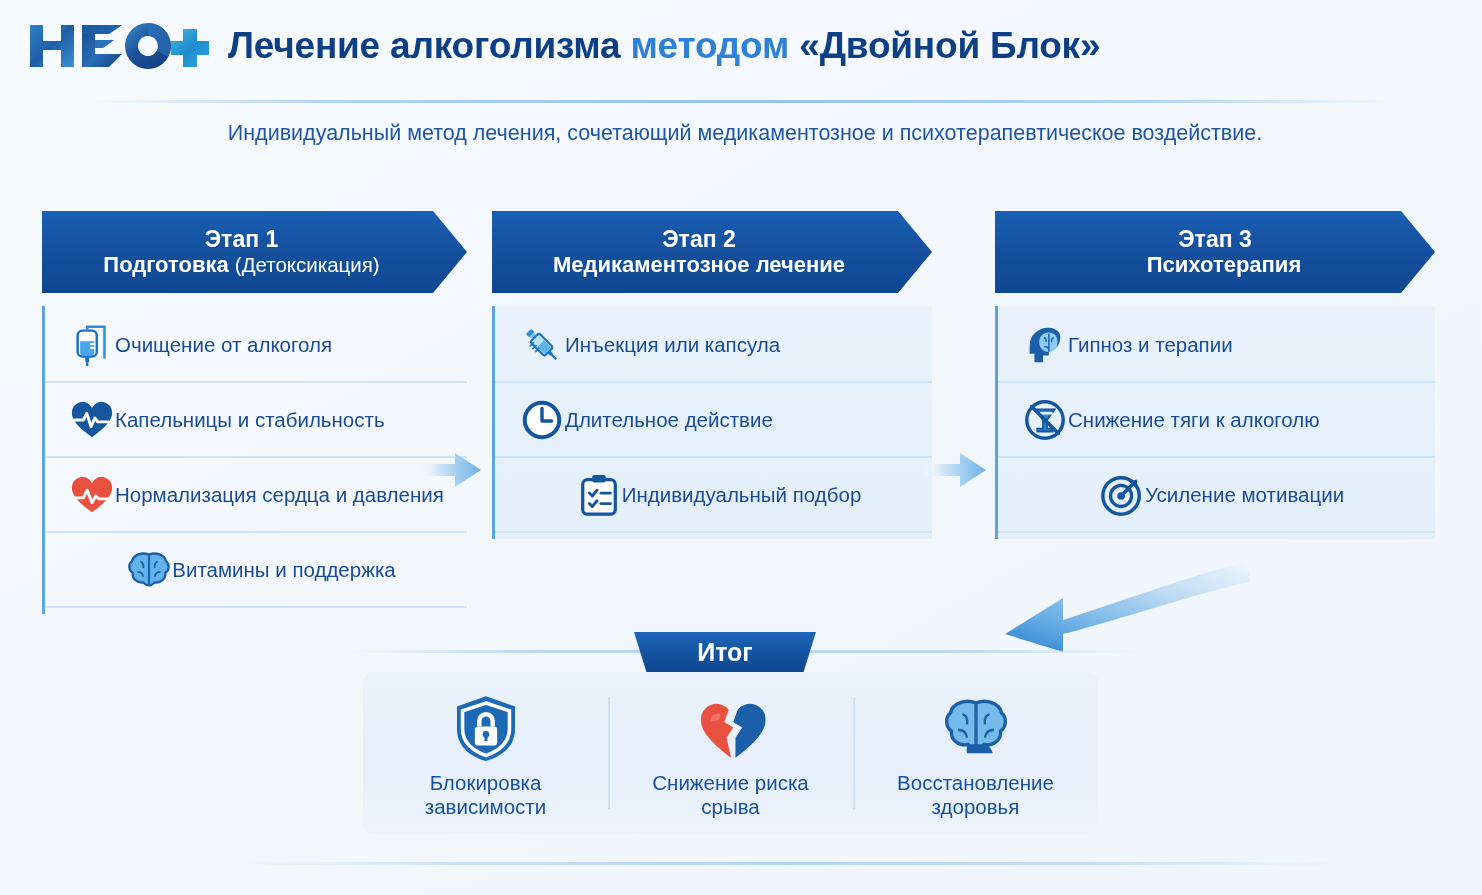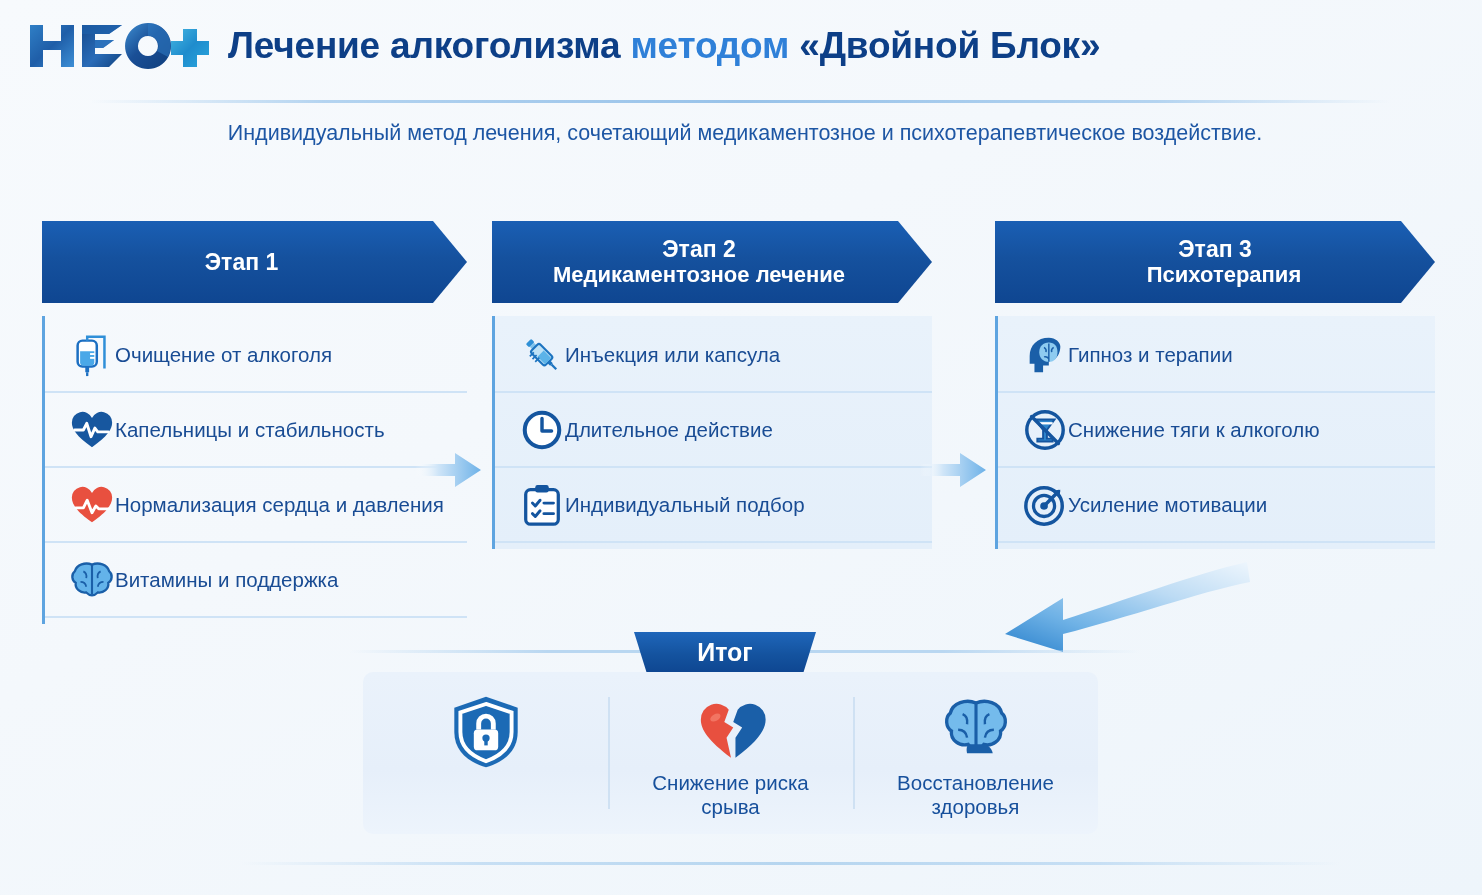--- a/index.html
+++ b/index.html
@@ -35,21 +35,21 @@
   .subtitle {
     position: absolute; left: 4px; top: 121px; width: 1482px;
     text-align: center;
     font-size: 21.5px;
     color: #1d56a4;
   }
 
   
   .stages { position: absolute; left: 0; top: 205px; width: 1482px; height: 360px; }
 
-  .stage { position: absolute; top: 16px; }
+  .stage { position: absolute; top: 6px; }
   .stage.s1 { left: 42px;  width: 425px; }
   .stage.s2 { left: 492px; width: 440px; }
   .stage.s3 { left: 995px; width: 440px; }
 
   .stage-head {
     position: relative;
     height: 82px;
     color: #fff;
     display: flex; flex-direction: column; align-items: center; justify-content: center;
     background: linear-gradient(180deg, #1a5fb4 0%, #15519e 45%, #0f4691 100%);
@@ -74,21 +74,21 @@
   }
   .stage.s1 .stage-body { background: transparent; }
 
   .feat {
     display: flex; align-items: center;
     padding: 9px 14px 9px 24px;
     border-bottom: 2px solid #cfe3f6;
     min-height: 75px;
   }
   .stage.s1 .feat { margin-right: 0; }
-  .feat:last-child { border-bottom: 2px solid #cfe3f6; }
+  .feat:last-child { border-bottom: 2px solid #cfe3f6; justify-content: center; }
   .feat .ic { width: 46px; height: 46px; flex: 0 0 46px; display: block; }
   .feat .lbl { font-size: 20.5px; color: #194c94; white-space: nowrap; }
 
   
   .hz-arrow { position: absolute; top: 243px; width: 66px; height: 44px; }
   .hz-arrow.a1 { left: 415px; }
   .hz-arrow.a2 { left: 920px; }
 
   
   .curve-arrow { position: absolute; left: 985px; top: 548px; width: 265px; height: 110px; }
@@ -185,20 +185,24 @@
 </div>
 <div class="header-rule"></div>
 
 <div class="subtitle">Индивидуальный метод лечения, сочетающий медикаментозное и психотерапевтическое воздействие.</div>
 
 <div class="stages">
 
   <div class="stage s1">
     <div class="stage-head">
       <div class="line1">Этап 1</div>
+      <div class="line2">
+        <span>Подготовка</span>
+        <span class="thin">(Детоксикация)</span>
+      </div>
     </div>
     <div class="stage-body">
 
       <div class="feat">
         <svg class="ic" viewBox="0 0 48 48">
           <rect x="9" y="9" width="20" height="27" rx="5" fill="#fff" stroke="#1c6fc2" stroke-width="2.6"></rect>
           <path d="M11.6 20 h14.8 v11.5 a3.6 3.6 0 0 1 -3.6 3.6 h-7.6 a3.6 3.6 0 0 1 -3.6 -3.6 Z" fill="#4aa8e8"></path>
           <rect x="22" y="22" width="5" height="2" fill="#fff"></rect>
           <rect x="22" y="26" width="5" height="2" fill="#fff"></rect>
           <rect x="17" y="36" width="4" height="6" fill="#1c6fc2"></rect>
@@ -368,20 +372,24 @@
 
   <div class="res-cell">
     <svg class="ic" viewBox="0 0 64 64">
       <path d="M32 3 L58 12 v20 c0 16 -12 25 -26 29 C18 57 6 48 6 32 V12 Z" fill="#1c6ab5"></path>
       <path d="M32 9 L53 16 v16 c0 13 -10 20 -21 24 C21 52 11 45 11 32 V16 Z" fill="none" stroke="#fff" stroke-width="3.2"></path>
       <rect x="22" y="30" width="20" height="17" rx="3" fill="#fff"></rect>
       <path d="M26 30 v-5 a6 6 0 0 1 12 0 v5" fill="none" stroke="#fff" stroke-width="4"></path>
       <circle cx="32" cy="37" r="3" fill="#1c6ab5"></circle>
       <rect x="30.6" y="37" width="2.8" height="6" fill="#1c6ab5"></rect>
     </svg>
+    <div class="cap">
+      <span>Блокировка</span><br>
+      <span>зависимости</span>
+    </div>
   </div>
 
   <div class="res-cell">
     <svg class="ic" viewBox="0 0 64 64">
       <path d="M32 58 C12 43 5 33 5 24 A14 14 0 0 1 30 15 L26 26 l8 5 -6 9 Z" fill="#e8503f"></path>
       <path d="M32 58 C52 43 59 33 59 24 A14 14 0 0 0 34 15 L30 26 l8 5 -6 9 Z" fill="#1a5fa8" transform="translate(4,0)"></path>
       <ellipse cx="18" cy="22" rx="5" ry="3" fill="#f5806f" opacity=".75" transform="rotate(-30 18 22)"></ellipse>
     </svg>
     <div class="cap">
       <span>Снижение риска</span><br>

